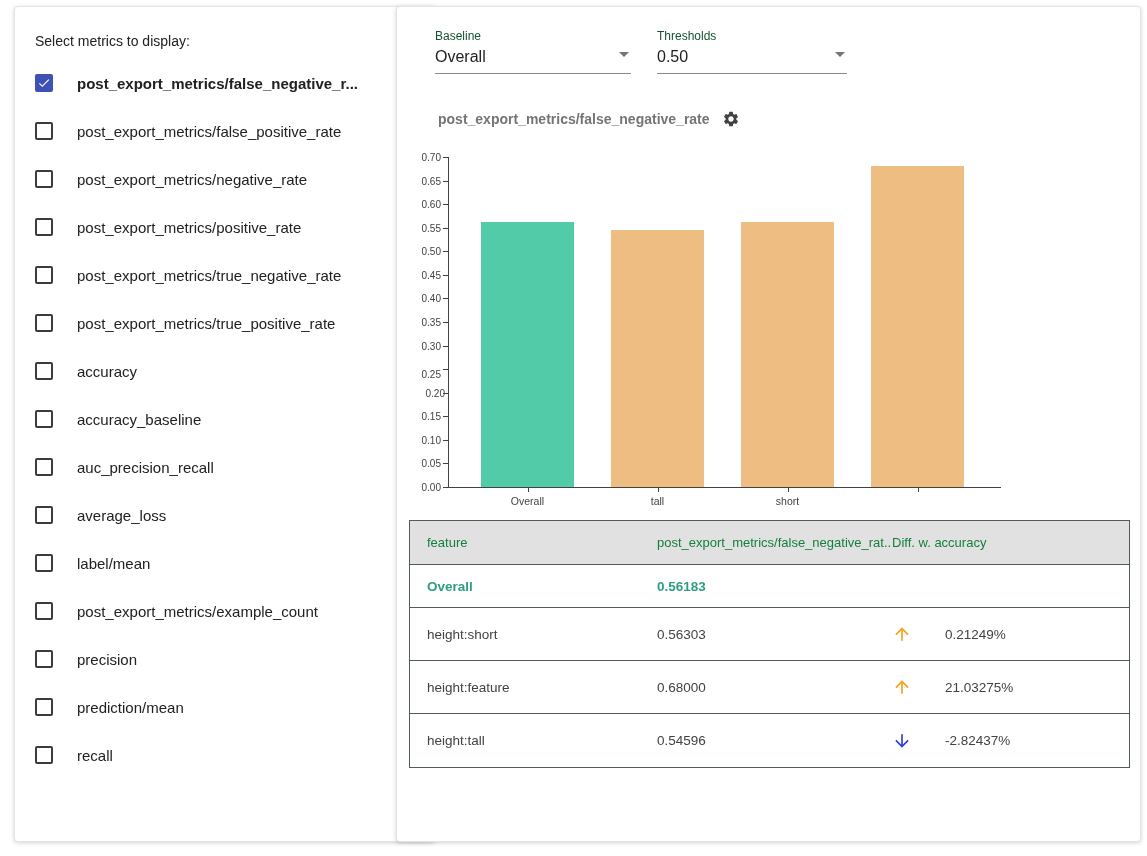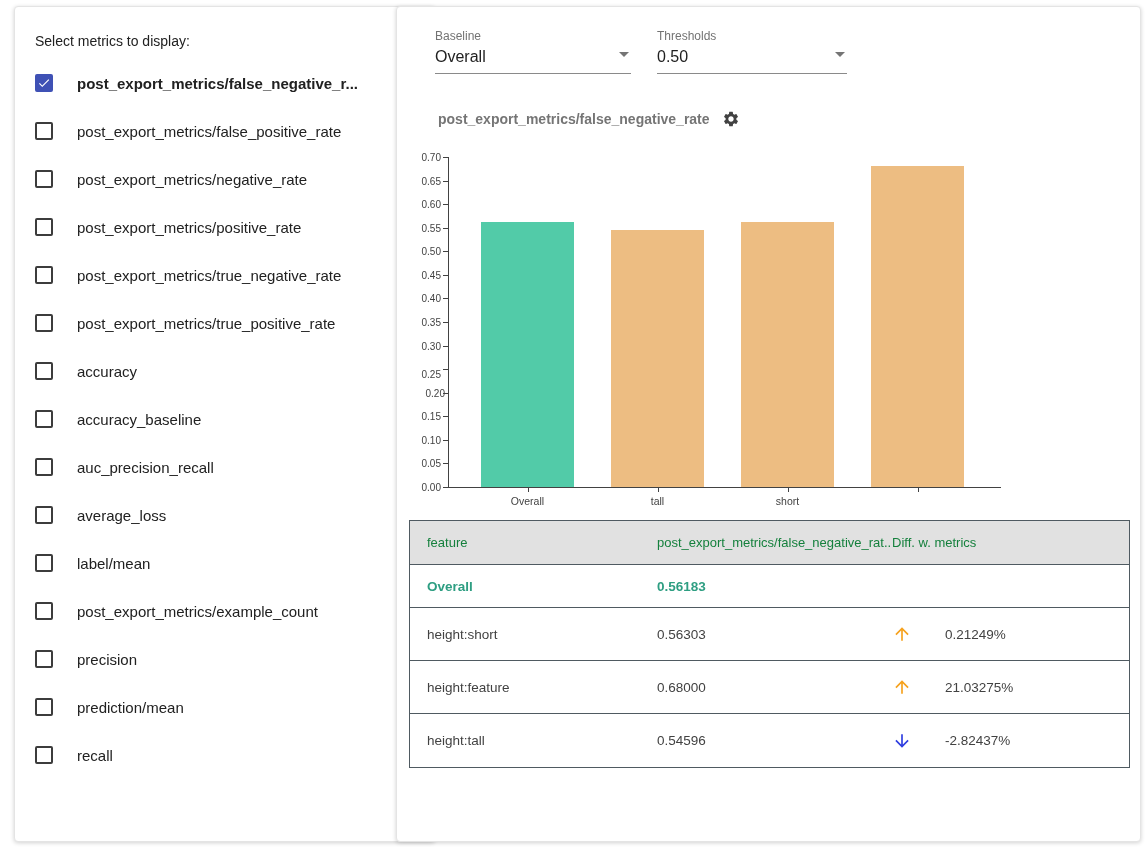--- a/index.html
+++ b/index.html
@@ -28,21 +28,21 @@
     display:inline-flex; align-items:center; justify-content:center;
     background:#fff;
   }
   .checkbox.checked { border-color: var(--check-color); background: var(--check-color); }
   .checkbox svg { width:16px; height:16px; }
   .metric-label { margin-left:24px; font-size:15px; color:#212121; white-space:nowrap; }
   .metric-label.bold { font-weight:bold; }
 
   
   .select-group { position:absolute; top:22px; cursor:pointer; }
-  .select-group .sel-label { font-size:12px; color:#737373; display:block; margin-bottom:3px; }
+  .select-group .sel-label { font-size:12px; color:#14532d; display:block; margin-bottom:3px; }
   .sel-box { position:relative; border-bottom:1px solid #8a8a8a; padding:2px 0 7px 0; }
   .sel-value { font-size:16px; color:#212121; }
   .sel-arrow { position:absolute; right:2px; top:6px; width:0; height:0;
                border-left:5px solid transparent; border-right:5px solid transparent;
                border-top:5px solid #757575; }
   #baseline-select   { left:38px;  width:196px; }
   #thresholds-select { left:260px; width:190px; }
 
   
   .chart-header { position:absolute; left:41px; top:103px; display:flex; align-items:center; }
@@ -220,21 +220,21 @@
       <div class="xlab" style="left: 390.5px; top: 488px;">short</div>
       <div class="bar" style="left: 474px; top: 159.429px; width: 93px; height: 320.571px; background: rgb(237, 189, 130);"></div>
       <div class="xtick" style="left: 520.5px; top: 480px;"></div>
       <div class="xlab" style="left: 531px; top: 488px; margin-top: 36px;">medium</div>
     </div>
 
   <div class="results-table" id="results-table">
       <div class="t-row t-head">
         <div class="head-cell c1">feature</div>
         <div class="head-cell c2">post_export_metrics/false_negative_rat...</div>
-        <div class="head-cell c3">Diff. w. metrics</div>
+        <div class="head-cell c3">Diff. w. accuracy</div>
       </div>
       <div class="t-row t-data first baseline-row">
         <div class="c1">Overall</div>
         <div class="c2">0.56183</div>
         <div class="c3 diff-cell"></div>
       </div>
       <div class="t-row t-data">
         <div class="c1">height:short</div>
         <div class="c2">0.56303</div>
         <div class="c3 diff-cell">

